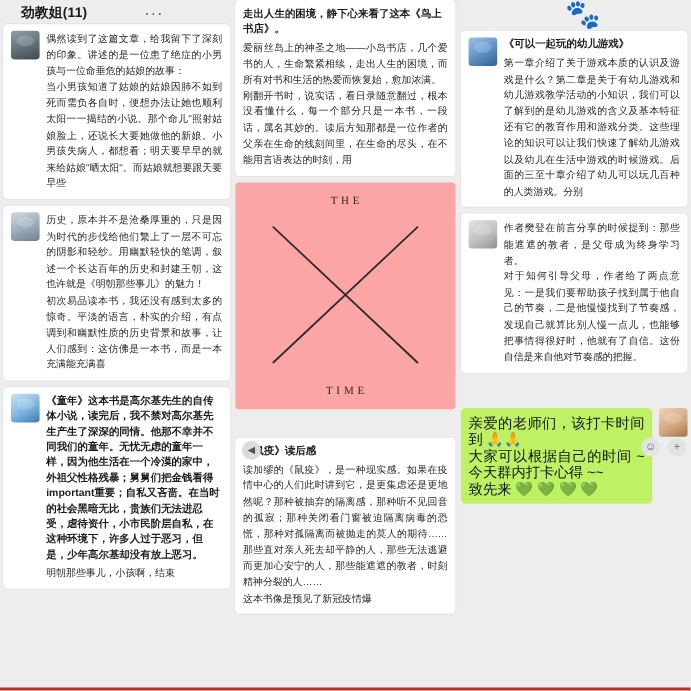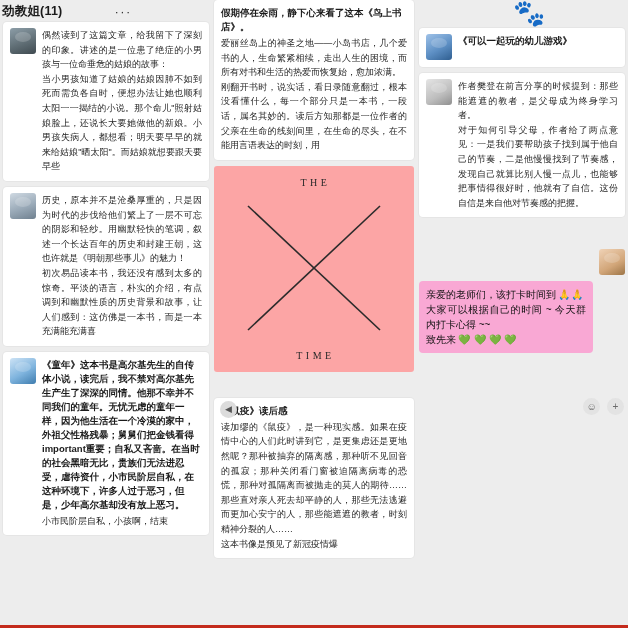--- a/index.html
+++ b/index.html
@@ -14,21 +14,21 @@
     position:relative;
     width:628px;height:628px;
     background:#ededed;
     overflow:hidden;
   }
   
   .header{
     position:absolute;top:0;left:0;right:0;height:22px;
     background:rgba(237,237,237,0.0);
     display:flex;align-items:center;
-    padding:0 2px;
+    padding:0 19px;
     box-sizing:border-box;
     z-index:40;
   }
   .hdr-title{
     font-size:12.5px;color:#1a1a1a;font-weight:bold;
     letter-spacing:0.2px;
   }
   .hdr-dots{
     margin-left:52px;font-size:13px;color:#333;letter-spacing:1.5px;
   }
@@ -110,28 +110,27 @@
   }
   .xfig .top{top:0;}
   .xfig .bottom{bottom:0;}
   .xfig svg{position:absolute;left:0;top:26px;}
 
   
   .out{
     display:flex;justify-content:flex-end;gap:6px;align-items:flex-start;
   }
   .out .bubble{
-    background:#f9a8d4;border-radius:4px;
+    background:#bef264;border-radius:4px;
     padding:6px 7px;
-    font-size:10px;line-height:15px;color:#111;
+    font-size:13px;line-height:15px;color:#111;
     max-width:160px;
     white-space:pre-wrap;
     word-break:break-all;
     text-align:justify;
-    margin-top:32px;
   }
   .out .avatar{order:2;}
 
   
   .toolbar{
     position:absolute;left:218px;top:398px;width:200px;height:22px;
     display:flex;align-items:center;justify-content:space-between;
     padding:0 2px;box-sizing:border-box;
     z-index:30;
   }
@@ -194,30 +193,30 @@
         <div class="bubble-body">
           <div class="msg-text clip-5">历史，原本并不是沧桑厚重的，只是因为时代的步伐给他们繁上了一层不可忘的阴影和轻纱。用幽默轻快的笔调，叙述一个长达百年的历史和封建王朝，这也许就是《明朝那些事儿》的魅力！
 初次易品读本书，我还没有感到太多的惊奇。平淡的语言，朴实的介绍，有点调到和幽默性质的历史背景和故事，让人们感到：这仿佛是一本书，而是一本充满能充满喜</div>
         </div>
       </div>
 
       <div class="card">
         <div class="avatar a6"></div>
         <div class="bubble-body">
           <div class="msg-title">《童年》这本书是高尔基先生的自传体小说，读完后，我不禁对高尔基先生产生了深深的同情。他那不幸并不同我们的童年。无忧无虑的童年一样，因为他生活在一个冷漠的家中，外祖父性格残暴；舅舅们把金钱看得important重要；自私又吝啬。在当时的社会黑暗无比，贵族们无法进忍受，虐待资什，小市民阶层自私，在这种环境下，许多人过于恶习，但是，少年高尔基却没有放上恶习。</div>
-          <div class="msg-text">小市民阶层自私，小孩啊，结束</div>
+          <div class="msg-text">明朝那些事儿，小孩啊，结束</div>
         </div>
       </div>
 
     </div>
 
     <div class="col mid">
 
       <div class="card noavatar">
-        <div class="msg-title">假期停在余雨，静下心来看了这本《鸟上书店》。</div>
+        <div class="msg-title">走出人生的困境，静下心来看了这本《鸟上书店》。</div>
         <div class="msg-text clip-5">爱丽丝岛上的神圣之地——小岛书店，几个爱书的人，生命繁紧相续，走出人生的困境，而所有对书和生活的热爱而恢复始，愈加浓满。
 刚翻开书时，说实话，看日录随意翻过，根本没看懂什么，每一个部分只是一本书，一段话，属名其妙的。读后方知那都是一位作者的父亲在生命的线刻间里，在生命的尽头，在不能用言语表达的时刻，用</div>
       </div>
 
       <div class="imgcard">
         <div class="xfig">
           <div class="letters top">T
 H
 E</div>
           <svg width="168" height="132" viewBox="0 0 168 132">
@@ -238,20 +237,21 @@
       </div>
 
     </div>
 
     <div class="col right">
 
       <div class="card" style="margin-top:28px;">
         <div class="avatar a4"></div>
         <div class="bubble-body">
           <div class="msg-title">《可以一起玩的幼儿游戏》</div>
+          <div class="msg-text clip-3">第一章介绍了关于游戏本质的认识及游戏是什么？第二章是关于有幼儿游戏和幼儿游戏教学活动的小知识，我们可以了解到的是幼儿游戏的含义及基本特征还有它的教育作用和游戏分类。这些理论的知识可以让我们快速了解幼儿游戏以及幼儿在生活中游戏的时候游戏。后面的三至十章介绍了幼儿可以玩几百种的人类游戏。分别</div>
         </div>
       </div>
 
       <div class="card">
         <div class="avatar a5"></div>
         <div class="bubble-body">
           <div class="msg-text clip-3">作者樊登在前言分享的时候提到：那些能遮遮的教者，是父母成为终身学习者。
 对于知何引导父母，作者给了两点意见：一是我们要帮助孩子找到属于他自己的节奏，二是他慢慢找到了节奏感，发现自己就算比别人慢一点儿，也能够把事情得很好时，他就有了自信。这份自信是来自他对节奏感的把握。</div>
         </div>
       </div>

